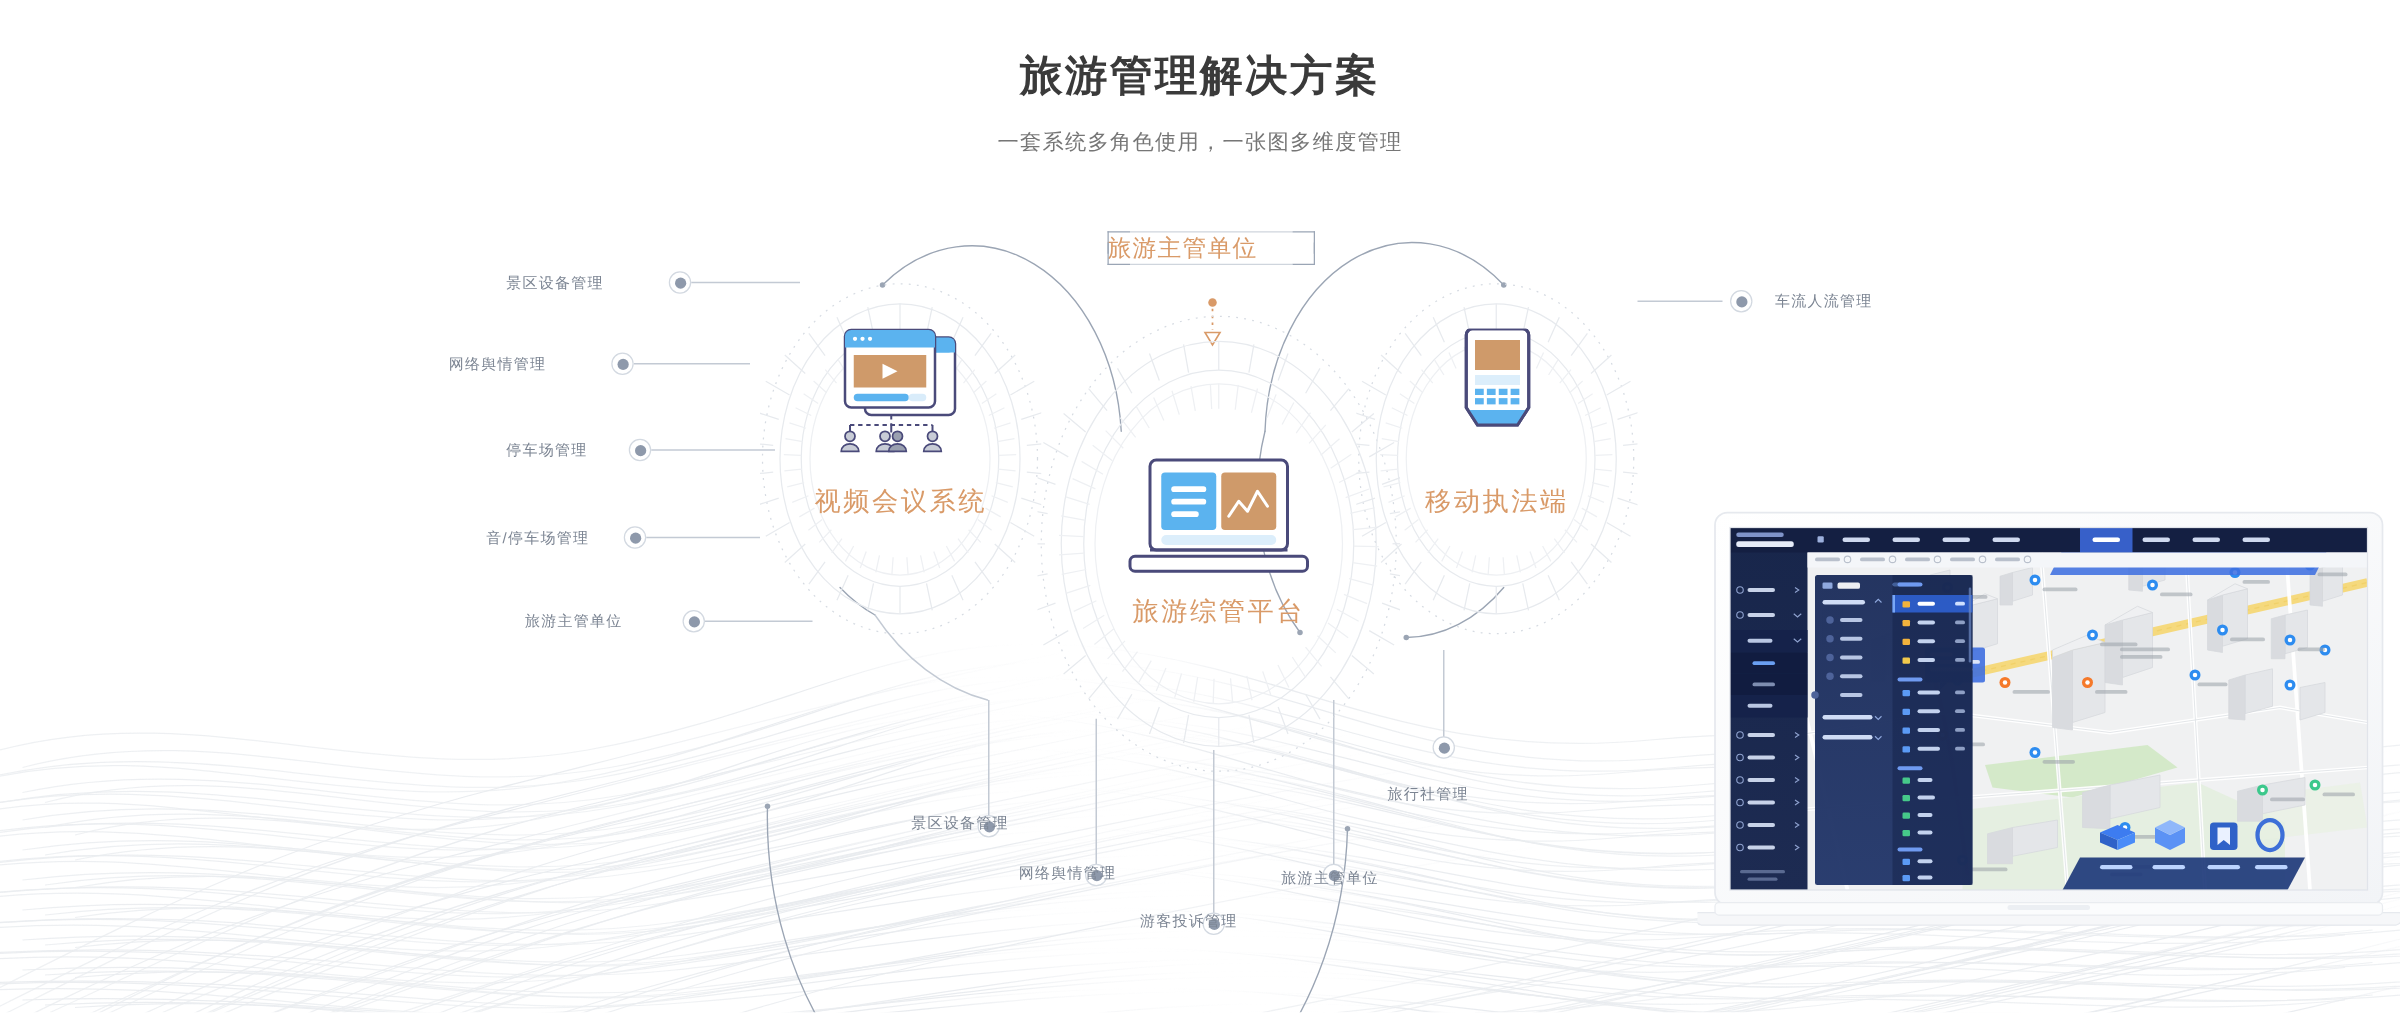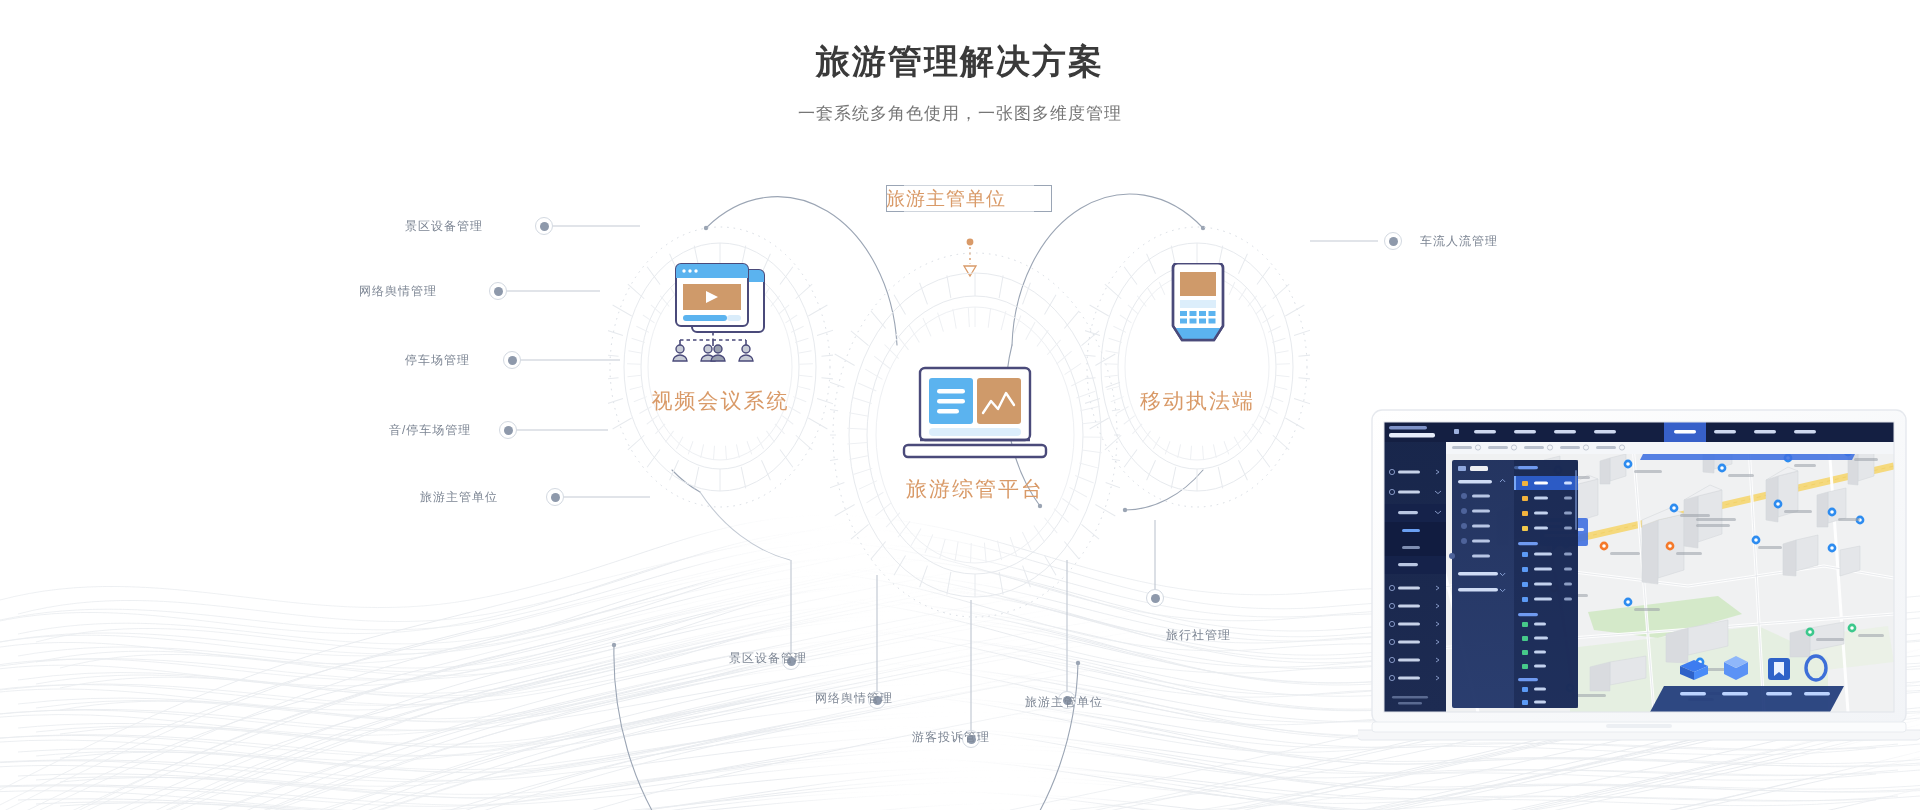--- a/index.html
+++ b/index.html
@@ -560,21 +560,21 @@
   <div class="node-dot" style="left:868px; top:691px;"></div>
   <div class="conn-label" style="left:815px; top:688px;">网络舆情管理</div>
 
   <div class="node-dot" style="left:962px; top:730px;"></div>
   <div class="conn-label" style="left:912px; top:727px;">游客投诉管理</div>
 
   <div class="node-dot" style="left:1058px; top:691px;"></div>
   <div class="conn-label" style="left:1025px; top:692px;">旅游主管单位</div>
 
   <div class="node-dot" style="left:1146px; top:589px;"></div>
-  <div class="conn-label" style="left:1166px; top:625px;">旅行社管理</div>
+  <div class="conn-label" style="left:1110px; top:625px;">旅行社管理</div>
 
   <svg class="laptop" viewBox="0 0 562 400">
     <defs>
       <linearGradient id="sidebarGrad" x1="0" y1="0" x2="0" y2="1">
         <stop offset="0%" stop-color="#18264b"></stop>
         <stop offset="100%" stop-color="#1d2b52"></stop>
       </linearGradient>
       <linearGradient id="panelGrad" x1="0" y1="0" x2="0" y2="1">
         <stop offset="0%" stop-color="#1e2f5c"></stop>
         <stop offset="100%" stop-color="#24386b"></stop>

